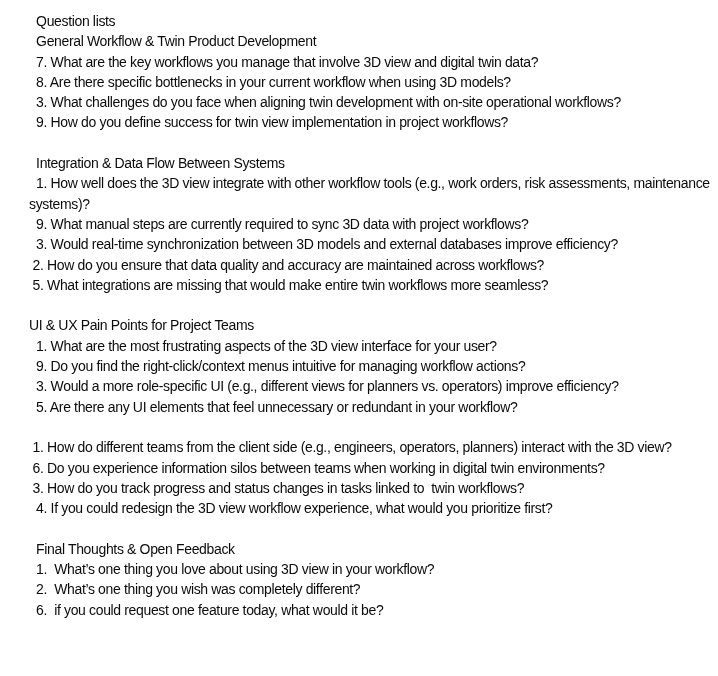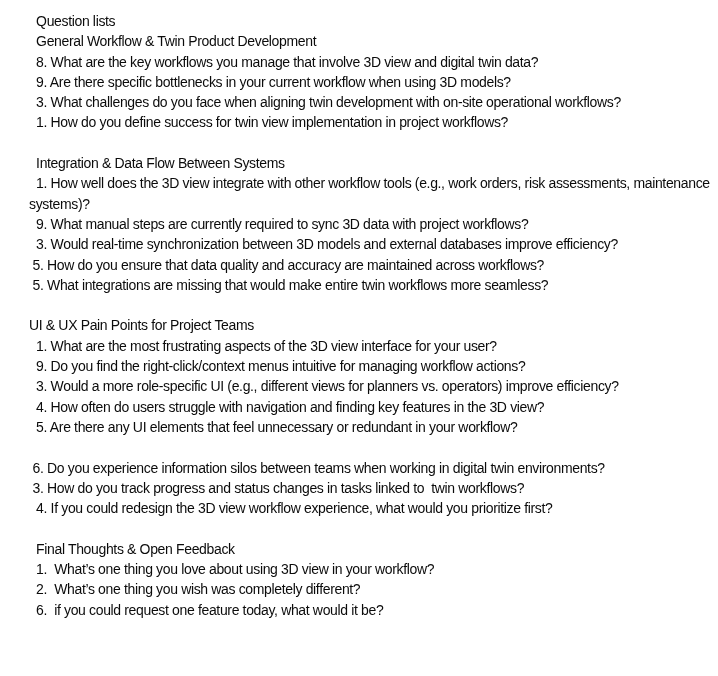--- a/index.html
+++ b/index.html
@@ -37,51 +37,51 @@
 </style>
 </head>
 <body style="background: rgb(255, 255, 255); color: rgb(11, 11, 11);">
 
 <div class="page">
   <div class="doc-title">  Question lists</div>
   <div id="sections">
   <section class="qsection">
     <div class="section-heading">  General Workflow &amp; Twin Product Development</div>
     <div class="qlist">
-          <div class="q-line">  8. What are the key workflows you manage that involve 3D view and digital twin data?</div>
-          <div class="q-line">  9. Are there specific bottlenecks in your current workflow when using 3D models?</div>
+          <div class="q-line">  7. What are the key workflows you manage that involve 3D view and digital twin data?</div>
+          <div class="q-line">  8. Are there specific bottlenecks in your current workflow when using 3D models?</div>
           <div class="q-line">  3. What challenges do you face when aligning twin development with on-site operational workflows?</div>
-          <div class="q-line">  1. How do you define success for twin view implementation in project workflows?</div>
+          <div class="q-line">  9. How do you define success for twin view implementation in project workflows?</div>
         </div>
   </section>
 
   <section class="qsection">
     <div class="section-heading">  Integration &amp; Data Flow Between Systems</div>
     <div class="qlist">
           <div class="q-line">  1. How well does the 3D view integrate with other workflow tools (e.g., work orders, risk assessments, maintenance systems)?</div>
           <div class="q-line">  9. What manual steps are currently required to sync 3D data with project workflows?</div>
           <div class="q-line">  3. Would real-time synchronization between 3D models and external databases improve efficiency?</div>
-          <div class="q-line"> 5. How do you ensure that data quality and accuracy are maintained across workflows?</div>
+          <div class="q-line"> 2. How do you ensure that data quality and accuracy are maintained across workflows?</div>
           <div class="q-line"> 5. What integrations are missing that would make entire twin workflows more seamless?</div>
         </div>
   </section>
 
   <section class="qsection">
     <div class="section-heading">UI &amp; UX Pain Points for Project Teams</div>
     <div class="qlist">
           <div class="q-line">  1. What are the most frustrating aspects of the 3D view interface for your user?</div>
           <div class="q-line">  9. Do you find the right-click/context menus intuitive for managing workflow actions?</div>
           <div class="q-line">  3. Would a more role-specific UI (e.g., different views for planners vs. operators) improve efficiency?</div>
-          <div class="q-line">  4. How often do users struggle with navigation and finding key features in the 3D view?</div>
           <div class="q-line">  5. Are there any UI elements that feel unnecessary or redundant in your workflow?</div>
         </div>
   </section>
 
   <section class="qsection">
     <div class="qlist">
+          <div class="q-line"> 1. How do different teams from the client side (e.g., engineers, operators, planners) interact with the 3D view?</div>
           <div class="q-line"> 6. Do you experience information silos between teams when working in digital twin environments?</div>
           <div class="q-line"> 3. How do you track progress and status changes in tasks linked to  twin workflows?</div>
           <div class="q-line">  4. If you could redesign the 3D view workflow experience, what would you prioritize first?</div>
         </div>
   </section>
 
   <section class="qsection">
     <div class="section-heading">  Final Thoughts &amp; Open Feedback</div>
     <div class="qlist">
           <div class="q-line">  1.  What’s one thing you love about using 3D view in your workflow?</div>

